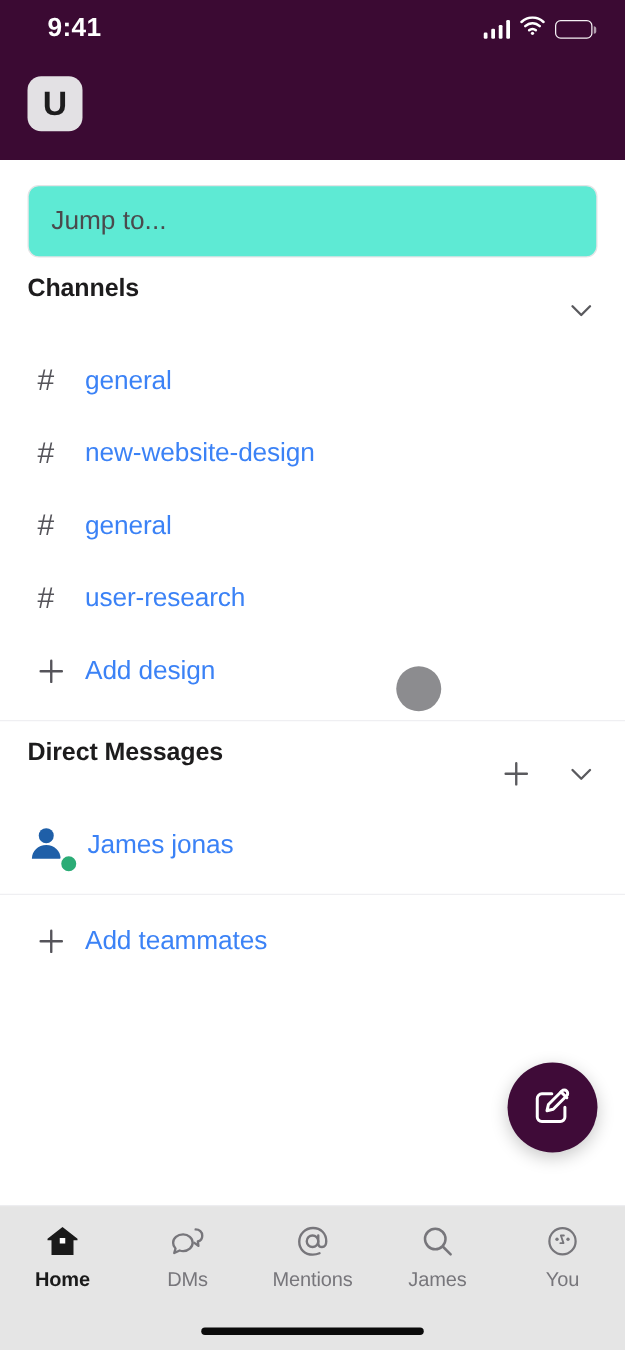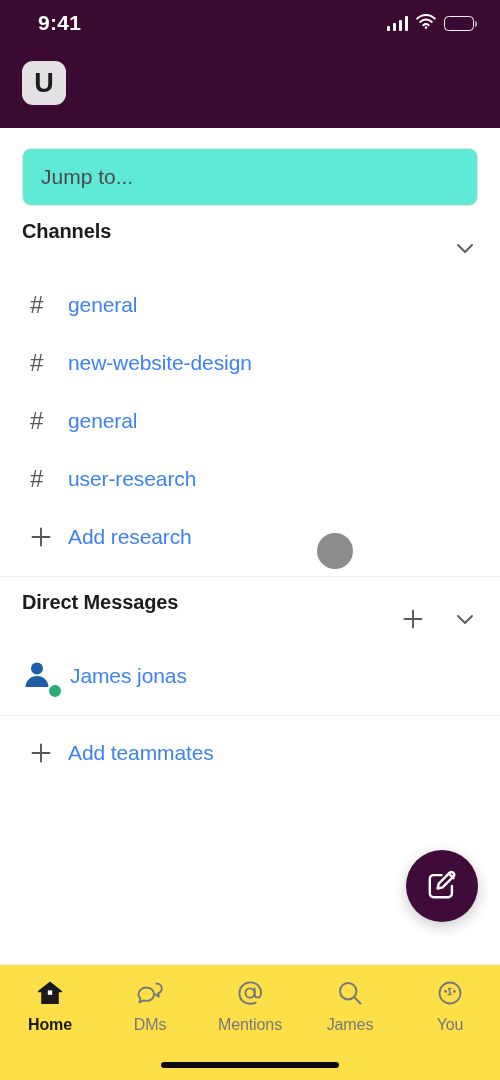--- a/index.html
+++ b/index.html
@@ -296,21 +296,21 @@
     border-radius: 50%;
     background: #8C8C8F;
     pointer-events: none;
   }
 
   
   .tabbar {
     flex: 0 0 116px;
     height: 116px;
     border-top: 1px solid #EDEDF0;
-    background: #fde047;
+    background: #e5e5e5;
     display: flex;
     align-items: flex-start;
     padding-top: 12px;
     position: relative;
   }
   .tab {
     flex: 1 1 0;
     display: flex;
     flex-direction: column;
     align-items: center;
@@ -412,21 +412,21 @@
       <span class="row-glyph">#</span>
       <span class="row-label">user-research</span>
     </div>
 
     <div class="row">
       <span class="plus-glyph">
         <svg width="26" height="26" viewBox="0 0 26 26" fill="none">
           <path d="M13 4.5v17M4.5 13h17" stroke="currentColor" stroke-width="1.9" stroke-linecap="round"></path>
         </svg>
       </span>
-      <span class="row-label">Add research</span>
+      <span class="row-label">Add design</span>
     </div>
 
     <div class="divider"></div>
 
     <div class="section-head">
       <div class="section-title">Direct Messages</div>
       <div class="head-actions">
         <span class="icon-btn">
           <svg width="26" height="26" viewBox="0 0 26 26" fill="none">
             <path d="M13 4.5v17M4.5 13h17" stroke="currentColor" stroke-width="1.9" stroke-linecap="round"></path>

